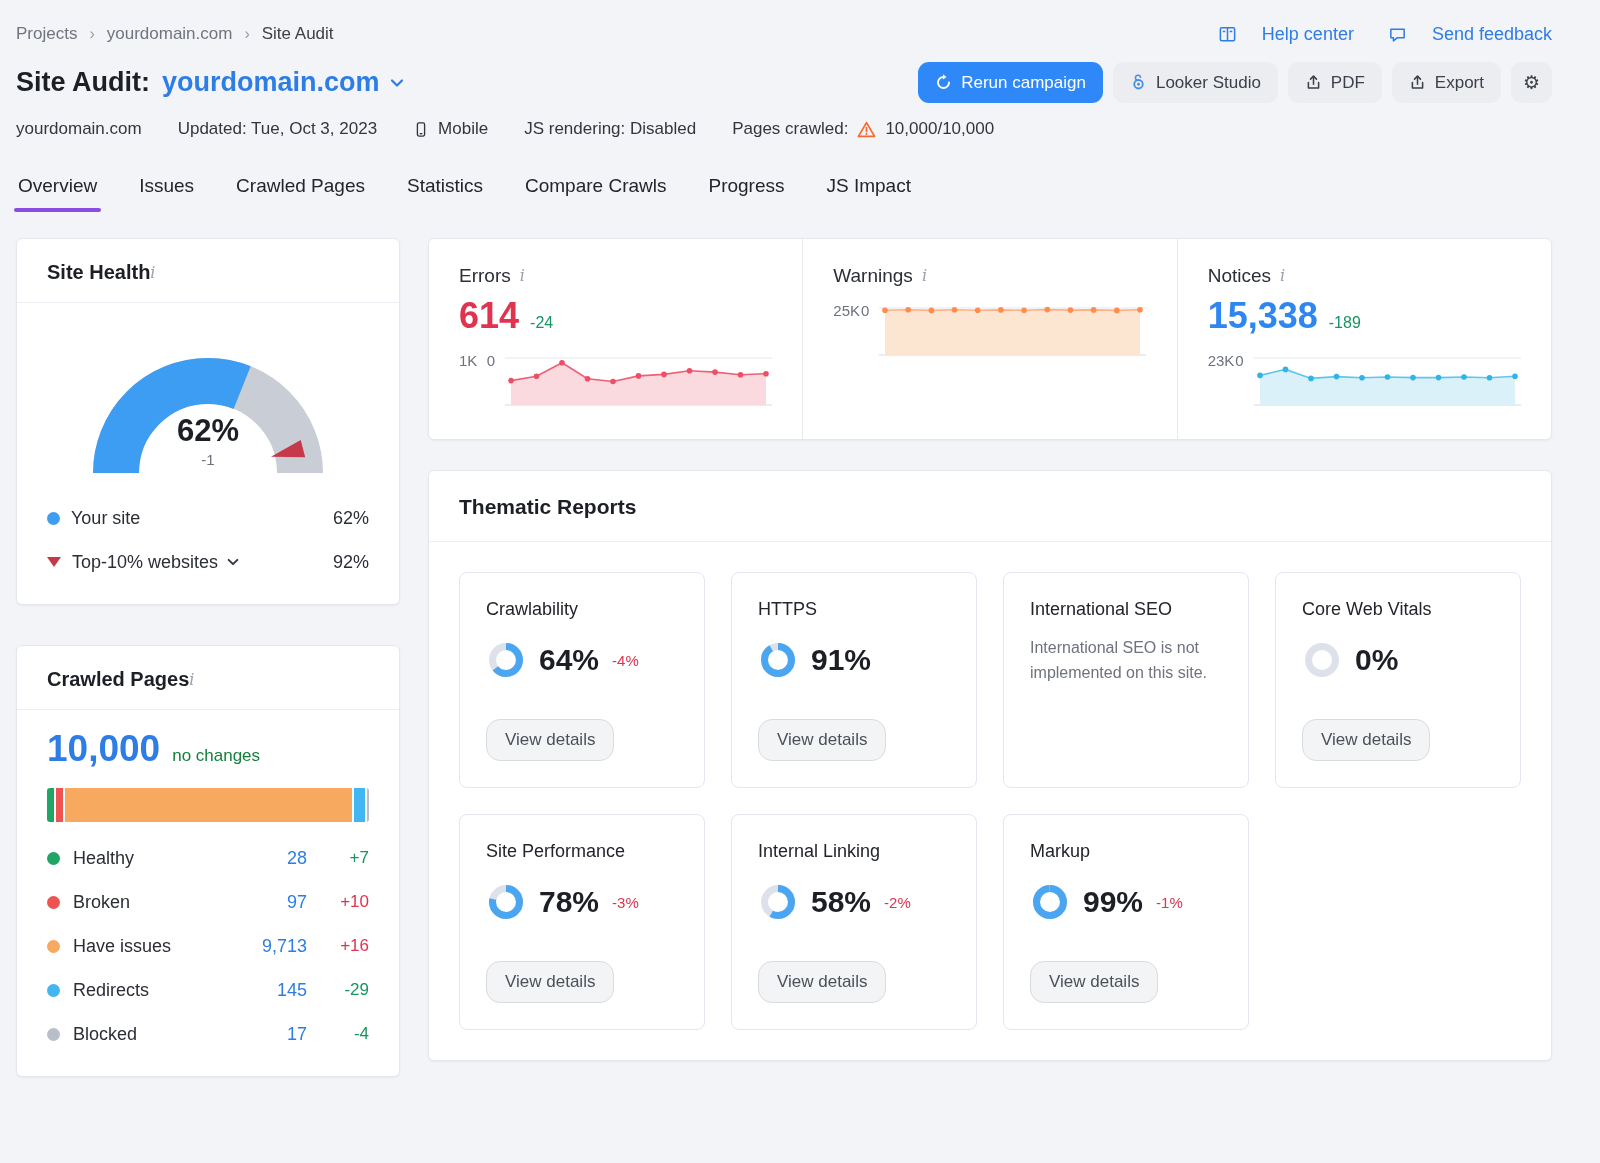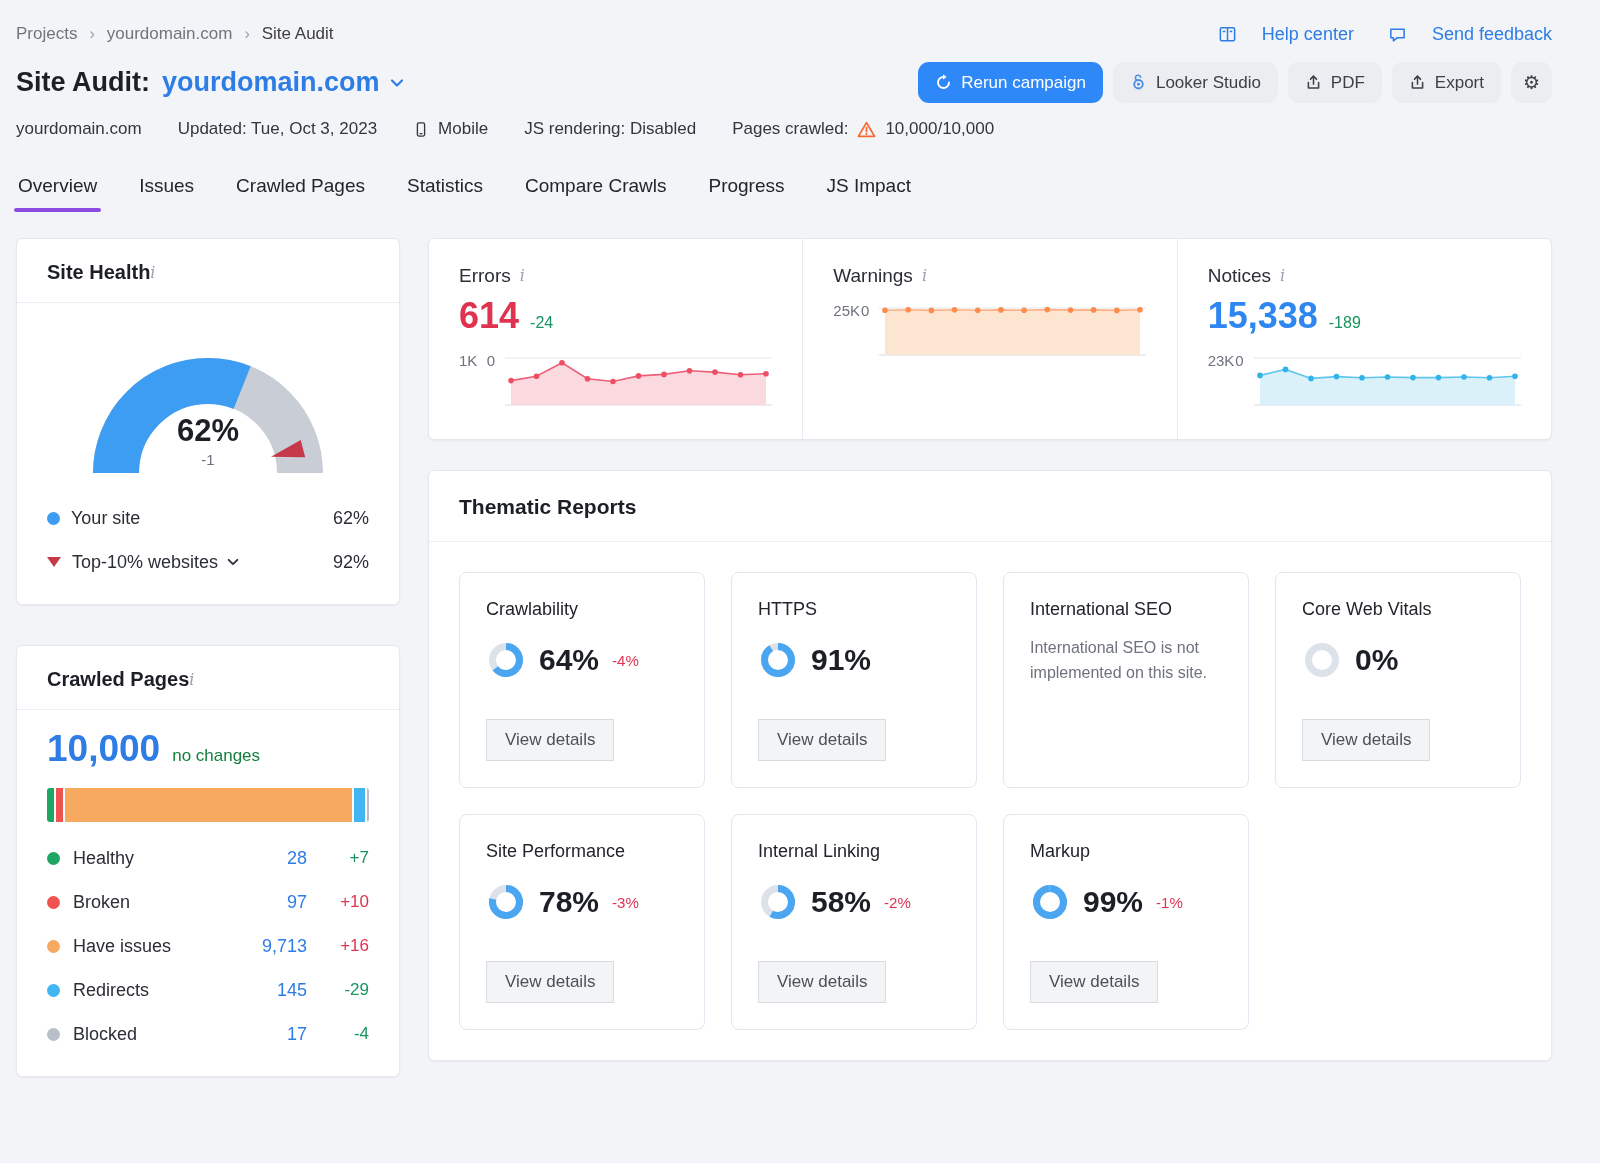--- a/index.html
+++ b/index.html
@@ -88,21 +88,21 @@
   .thematic-head{padding:24px 30px 22px;border-bottom:1px solid #eceef3;}
   .thematic-head h2{font-size:21px;font-weight:700;color:#1d1f26;}
   .thematic-grid{display:grid;grid-template-columns:repeat(4,1fr);gap:26px;padding:30px;}
   .t-card{border:1px solid #e3e6ee;border-radius:8px;padding:26px;min-height:216px;display:flex;flex-direction:column;align-items:flex-start;background:#fff;}
   .t-title{font-size:18px;color:#23252c;}
   .t-score{display:flex;align-items:center;gap:13px;margin-top:20px;}
   .donut{width:40px;height:40px;display:block;flex:none;}
   .t-pct{font-size:30px;font-weight:700;color:#1d1f26;}
   .t-delta{font-size:15px;}
   .t-desc{font-size:16px;color:#6e727e;line-height:1.55;margin-top:16px;}
-  .btn-details{margin-top:auto;background:#f3f4f6;border:1px solid #d8dbe2;border-radius:0;height:42px;padding:0 18px;font-size:17px;color:#4c505a;}
+  .btn-details{margin-top:auto;background:#f3f4f6;border:1px solid #d8dbe2;border-radius:14px;height:42px;padding:0 18px;font-size:17px;color:#4c505a;}
 
   .icon{flex:none;display:inline-block;}
 </style>
 </head>
 <body>
 
 <div class="page">
 
   <header class="topbar">
     <nav class="breadcrumb">

